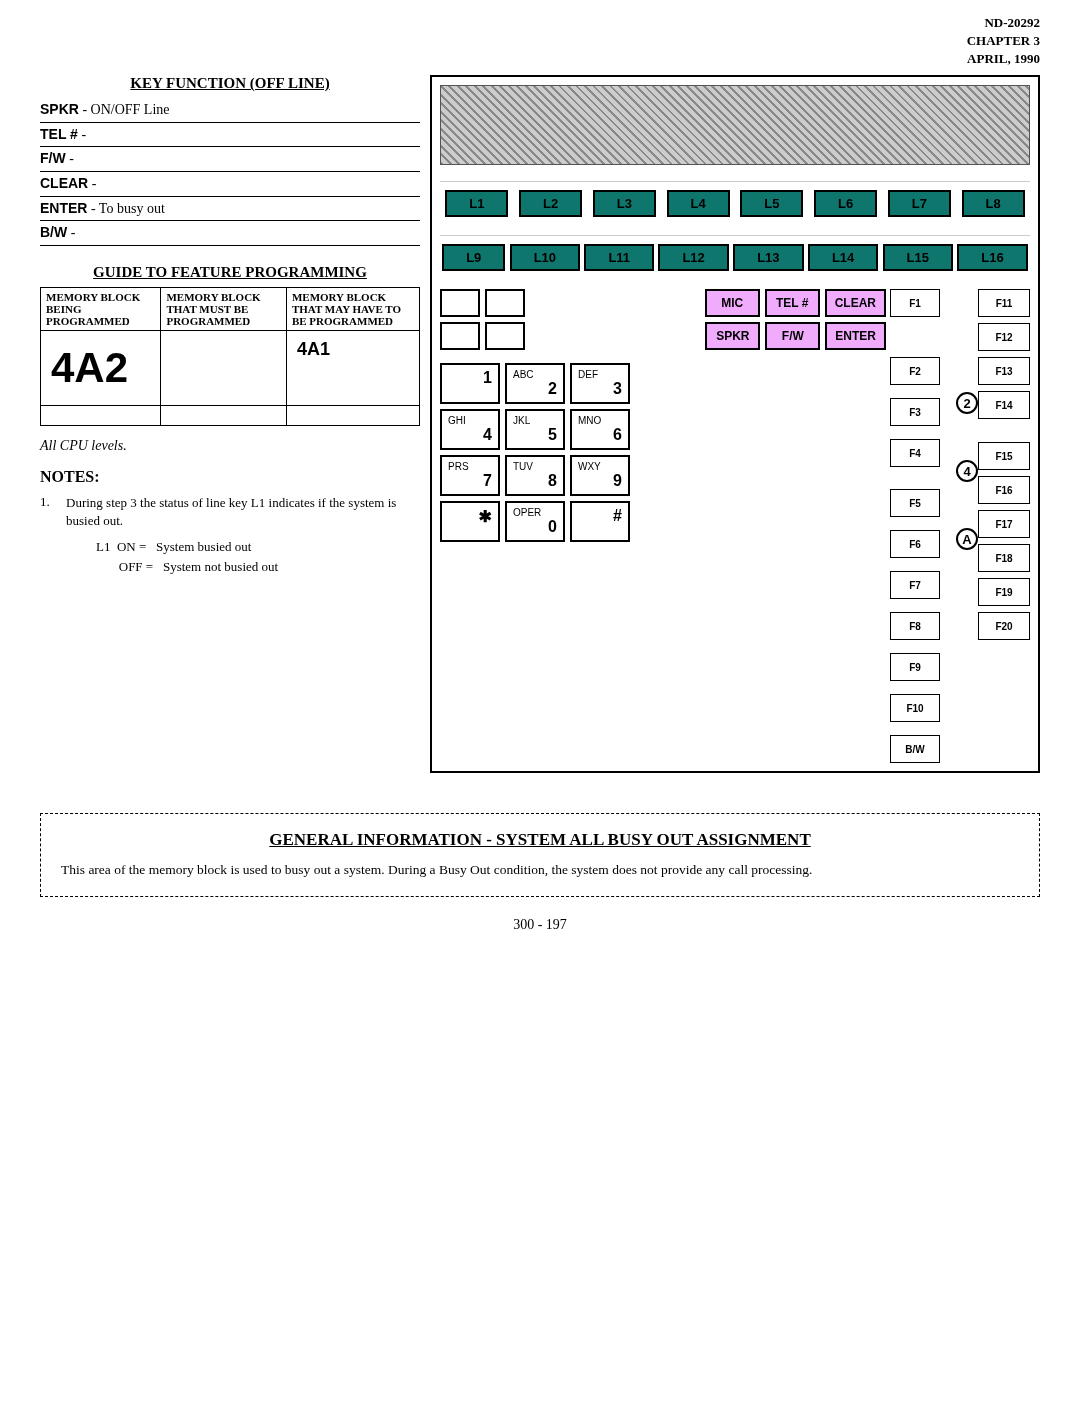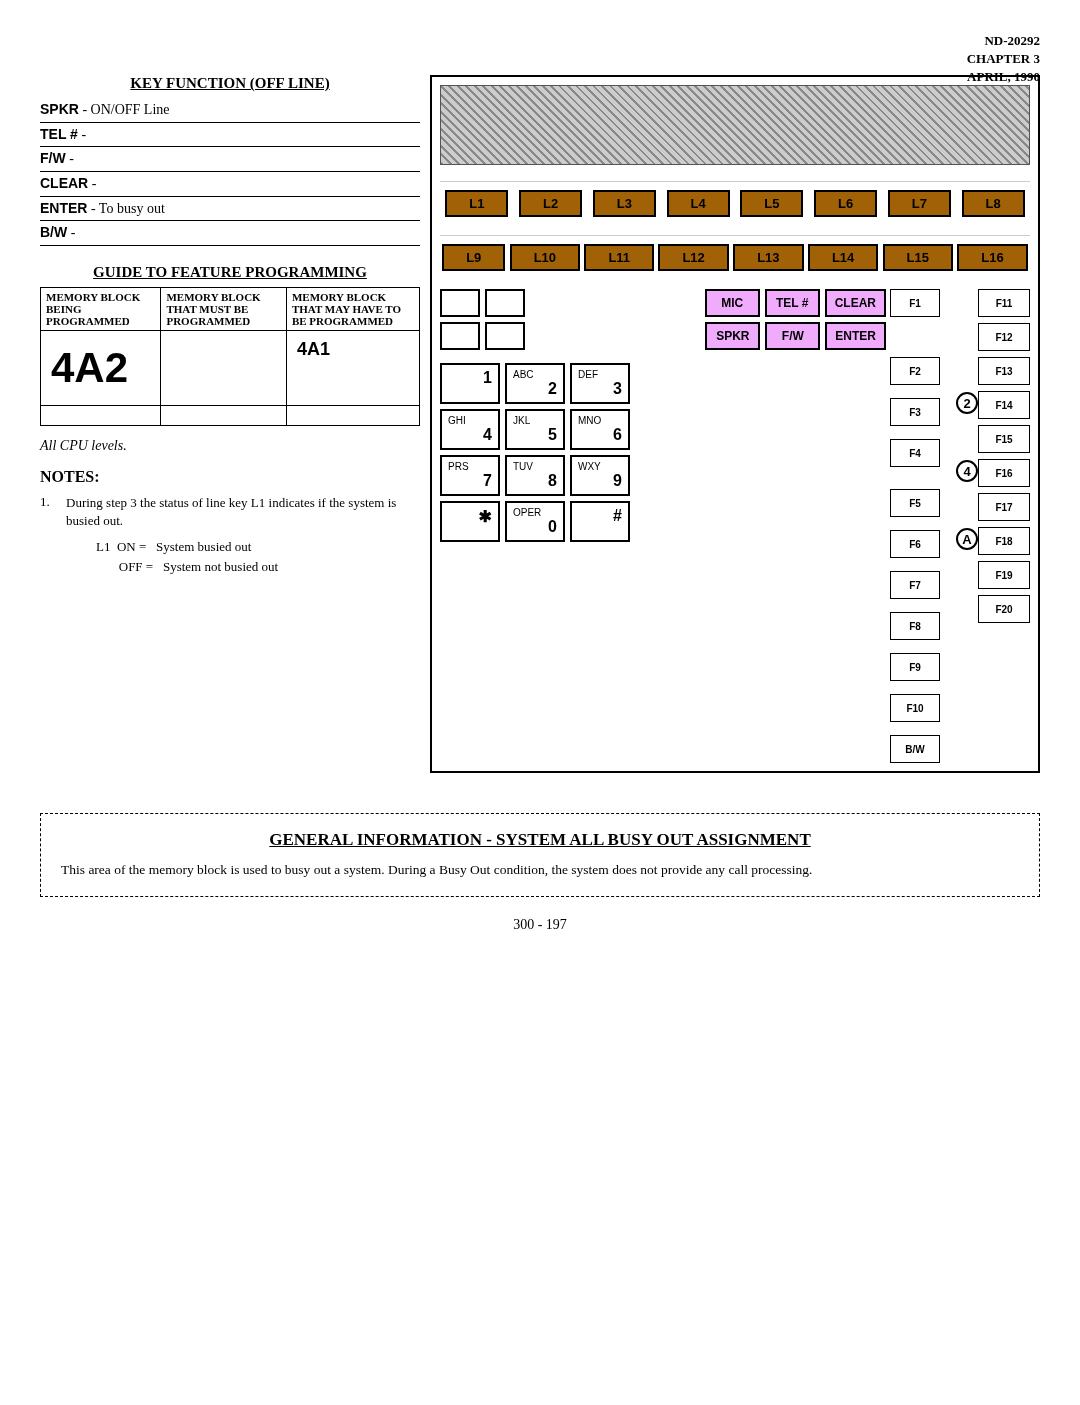--- a/index.html
+++ b/index.html
@@ -15,21 +15,21 @@
     .page-container {
       width: 1080px;
       min-height: 1405px;
       padding: 20px 40px 30px 40px;
       position: relative;
     }
 
     
     .header-info {
       position: absolute;
-      top: 32px;
+      top: 14px;
       right: 40px;
       text-align: right;
       font-size: 13px;
       font-weight: bold;
       line-height: 1.4;
     }
 
     
     .main-content {
       display: flex;
@@ -188,21 +188,21 @@
     }
 
     .l-key {
       border: 2px solid #000;
       padding: 4px 22px;
       font-size: 13px;
       font-weight: bold;
       font-family: Arial, sans-serif;
       min-width: 40px;
       text-align: right;
-      background: #a16207;
+      background: #0f766e;
     }
 
     .key-btn {
       border: 2px solid #000;
       font-size: 12px;
       font-weight: bold;
       font-family: Arial, sans-serif;
       text-align: center;
       padding: 5px 8px;
       background: #f0abfc;
@@ -515,21 +515,21 @@
           <div class="circle-badge" style="position:relative; transform:none; margin-bottom:8px;">4</div>
           <div style="height:38px;"></div>
           <div class="circle-badge" style="position:relative; transform:none;">A</div>
         </div>
 
         <div style="display:flex; flex-direction:column; gap:3px; width:52px; margin-top:0;">
           <div class="f-key-right">F11</div>
           <div class="f-key-right" style="margin-top:3px;">F12</div>
           <div class="f-key-right" style="margin-top:3px;">F13</div>
           <div class="f-key-right" style="margin-top:3px;">F14</div>
-          <div class="f-key-right" style="margin-top:3px;">F15</div>
+          <div class="f-key-right" style="margin-top:20px;">F15</div>
           <div class="f-key-right" style="margin-top:3px;">F16</div>
           <div class="f-key-right" style="margin-top:3px;">F17</div>
           <div class="f-key-right" style="margin-top:3px;">F18</div>
           <div class="f-key-right" style="margin-top:3px;">F19</div>
           <div class="f-key-right" style="margin-top:3px;">F20</div>
         </div>
 
       </div>
 
     </div>

